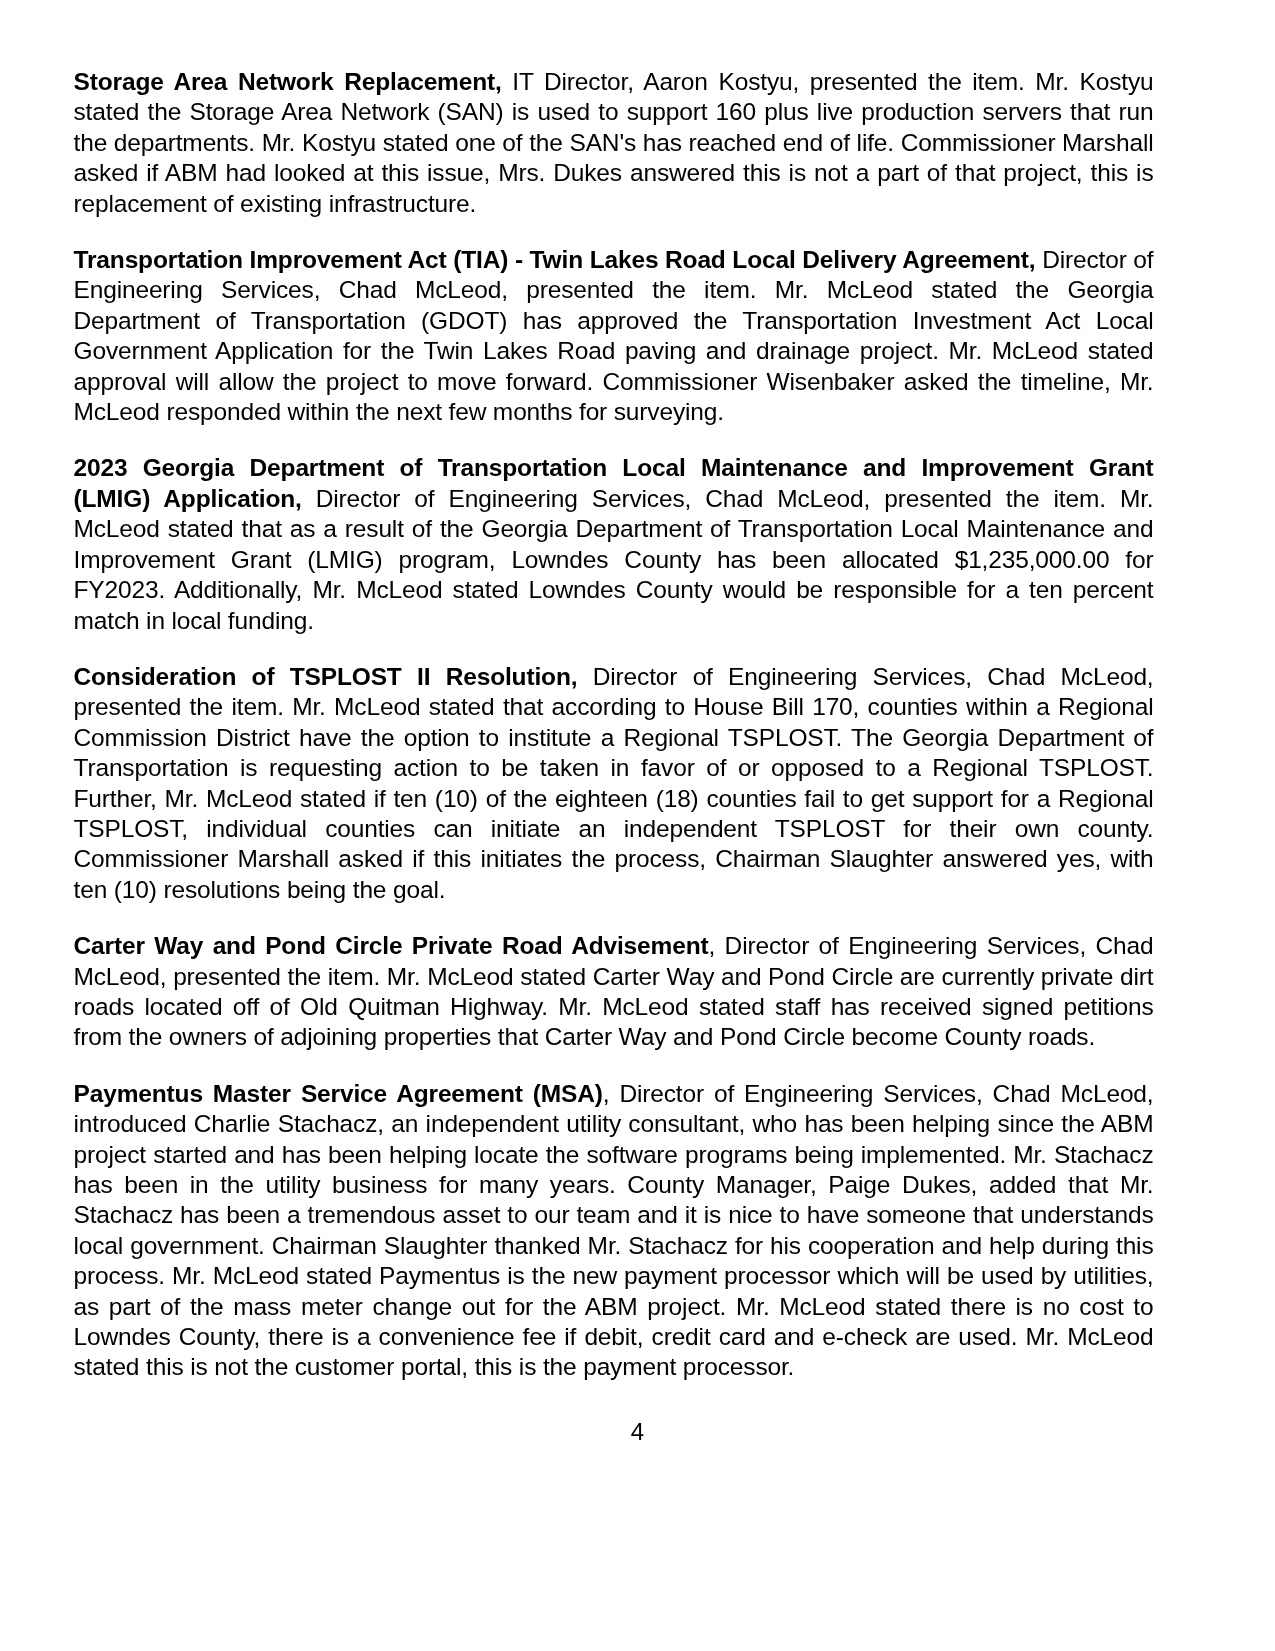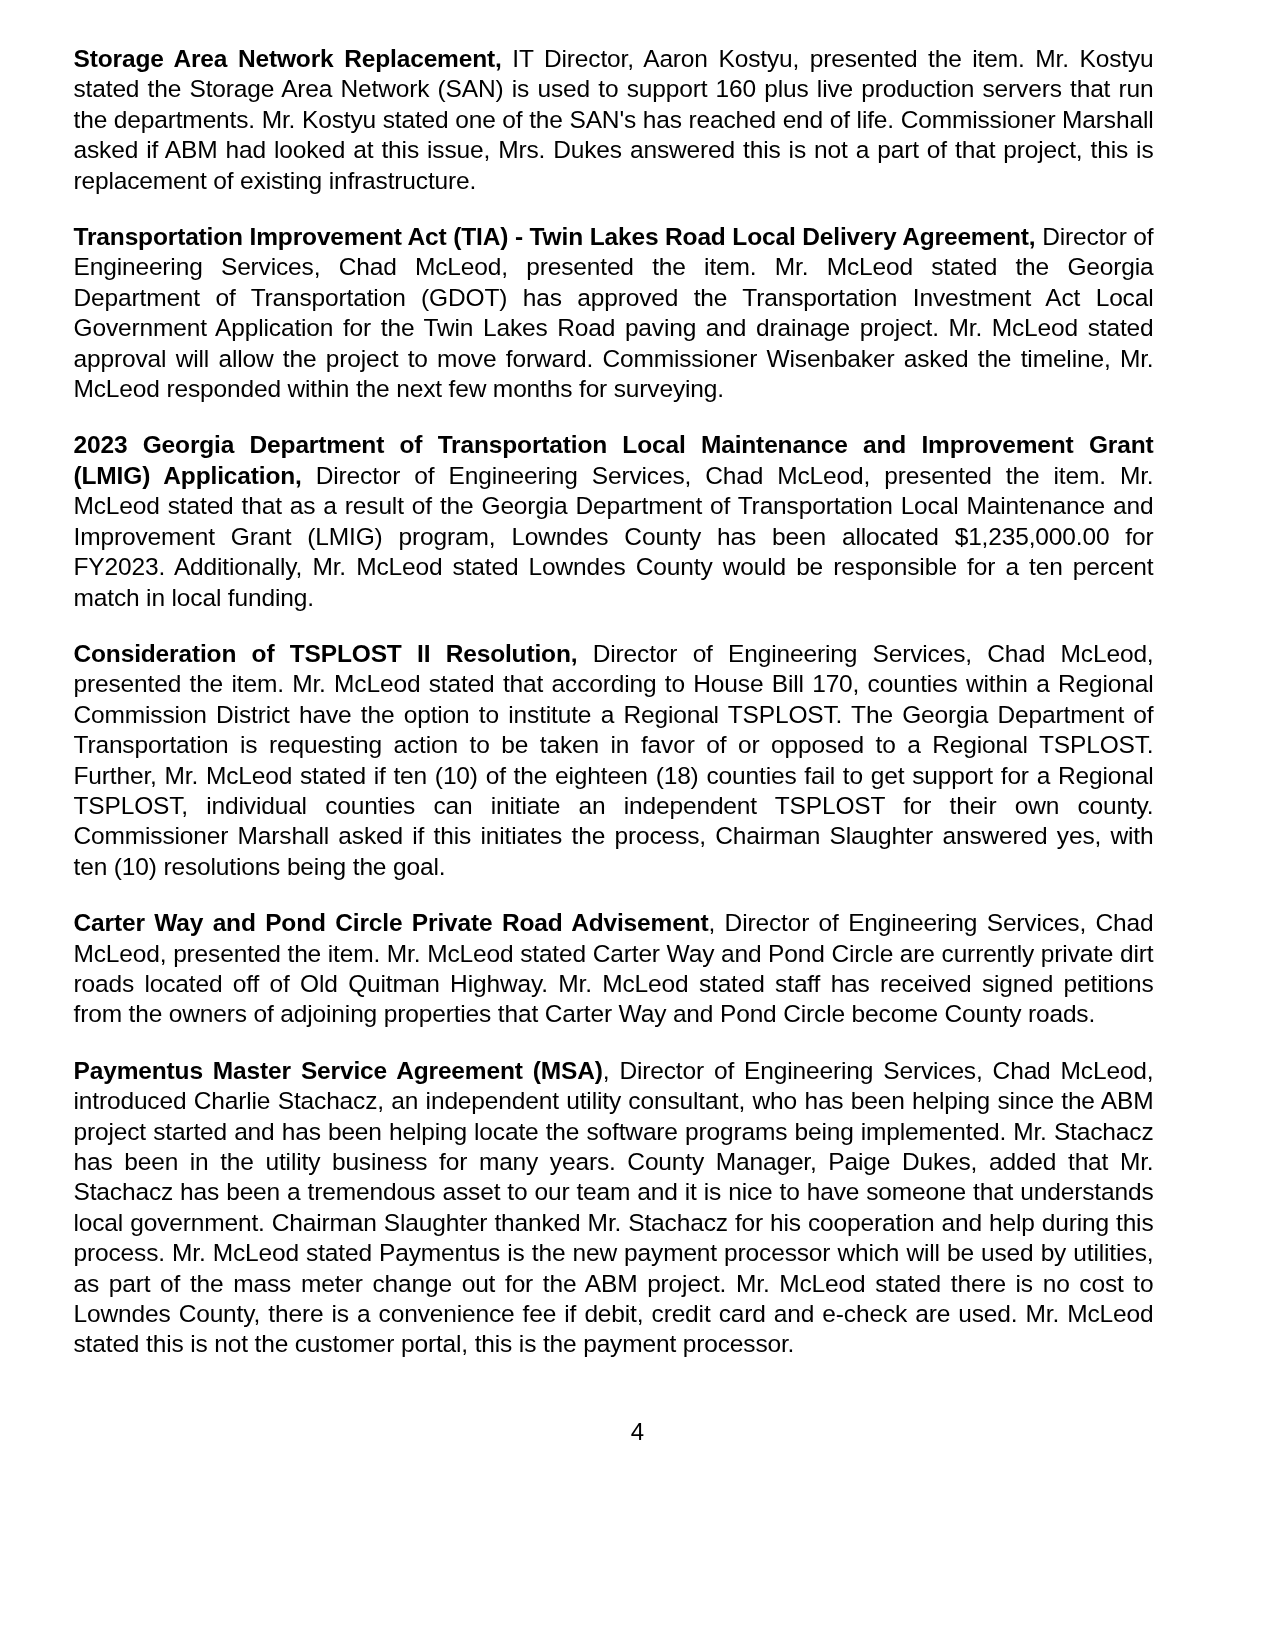--- a/index.html
+++ b/index.html
@@ -10,21 +10,21 @@
   body {
     font-family: "Liberation Sans", sans-serif;
     color: #000000;
   }
   .page {
     position: relative;
     width: 1275px;
     height: 1651px;
     background: #ffffff;
     box-sizing: border-box;
-    padding: 44px 120px 0 72px;
+    padding: 67px 120px 0 72px;
     overflow: hidden;
   }
   .content {
     width: 1080px;
     margin: 0 auto;
   }
   p.para {
     font-size: 24.5px;
     line-height: 30.4px;
     text-align: justify;

